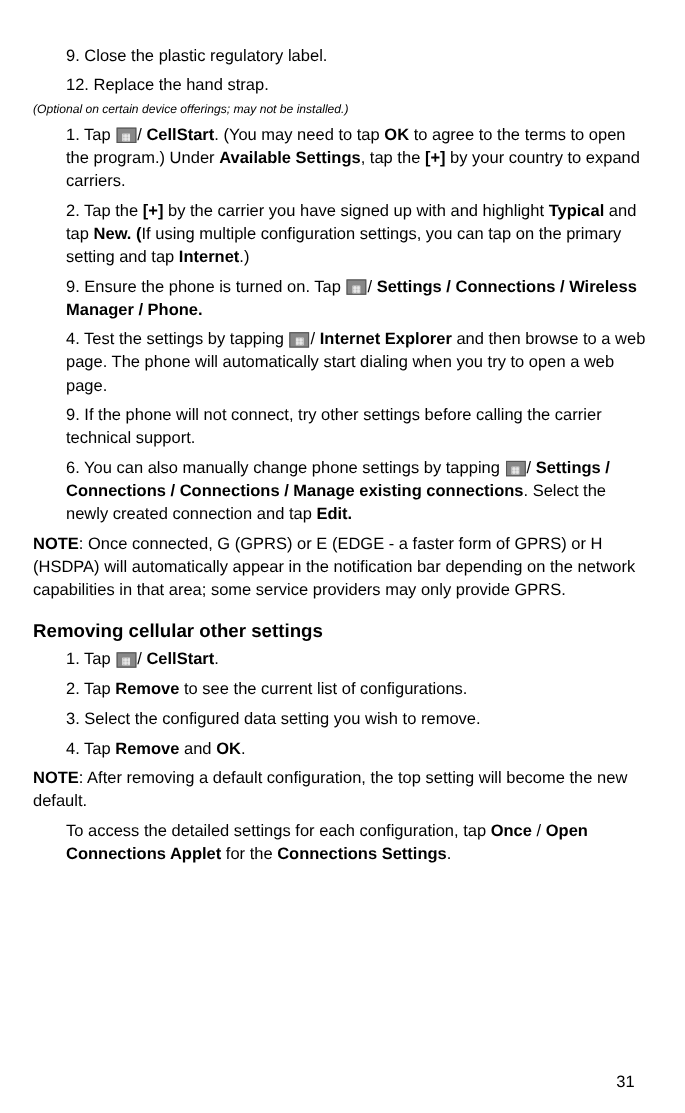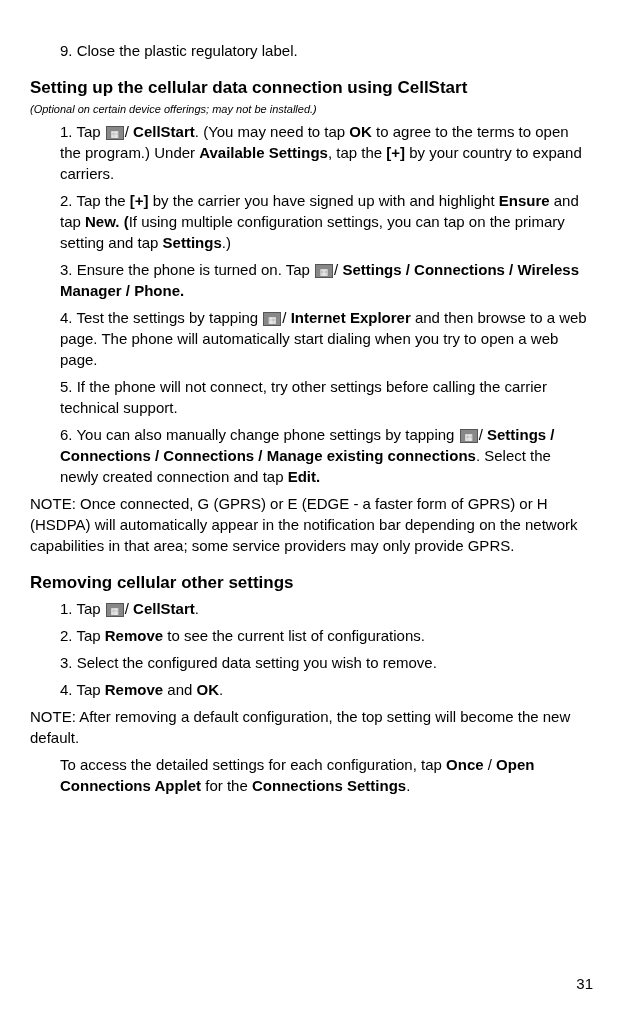--- a/index.html
+++ b/index.html
@@ -26,21 +26,21 @@
       margin: 16px 0 4px 0;
       line-height: 1.3;
     }
     .section-subheading {
       font-style: italic;
       text-align: left;
       margin-bottom: 6px;
       font-size: 11px;
     }
     .note-bold {
-      font-weight: normal;
+      font-weight: bold;
       text-align: right;
     }
     .inline-icon {
       display: inline-block;
       width: 18px;
       height: 14px;
       background: #888;
       border: 1px solid #555;
       vertical-align: middle;
       margin: 0 1px;
@@ -60,44 +60,44 @@
       line-height: 1.4;
     }
   </style>
 </head>
 <body>
 
 <div class="content">
 
   <div>
     <div class="indent-item">9. Close the plastic regulatory label.</div>
+    <div class="indent-item">12. Replace the hand strap.</div>
   </div>
 
-  <div class="section-heading">Setting up the cellular data connection using CellStart</div>
 
   <div class="section-subheading">(Optional on certain device offerings; may not be installed.)</div>
 
   <div class="indent-item">
     <span>1. Tap </span><span class="inline-icon">▦</span><span>/ <strong>CellStart</strong>. (You may need to tap <strong>OK</strong> to agree to the terms to open the program.) Under <strong>Available Settings</strong>, tap the <strong>[+]</strong> by your country to expand carriers.</span>
   </div>
 
   <div class="indent-item">
-    <span>2. Tap the <strong>[+]</strong> by the carrier you have signed up with and highlight <strong>Ensure</strong> and tap <strong>New. (</strong>If using multiple configuration settings, you can tap on the primary setting and tap <strong>Settings</strong>.)</span>
+    <span>2. Tap the <strong>[+]</strong> by the carrier you have signed up with and highlight <strong>Typical</strong> and tap <strong>New. (</strong>If using multiple configuration settings, you can tap on the primary setting and tap <strong>Internet</strong>.)</span>
   </div>
 
   <div class="indent-item">
-    <span>3. Ensure the phone is turned on. Tap </span><span class="inline-icon">▦</span><span>/ <strong>Settings / Connections / Wireless Manager / Phone.</strong></span>
+    <span>9. Ensure the phone is turned on. Tap </span><span class="inline-icon">▦</span><span>/ <strong>Settings / Connections / Wireless Manager / Phone.</strong></span>
   </div>
 
   <div class="indent-item">
     <span>4. Test the settings by tapping </span><span class="inline-icon">▦</span><span>/ <strong>Internet Explorer</strong> and then browse to a web page. The phone will automatically start dialing when you try to open a web page.</span>
   </div>
 
   <div class="indent-item">
-    <span>5. If the phone will not connect, try other settings before calling the carrier technical support.</span>
+    <span>9. If the phone will not connect, try other settings before calling the carrier technical support.</span>
   </div>
 
   <div class="indent-item">
     <span>6. You can also manually change phone settings by tapping </span><span class="inline-icon">▦</span><span>/ <strong>Settings / Connections / Connections / Manage existing connections</strong>. Select the newly created connection and tap <strong>Edit.</strong></span>
   </div>
 
   <div class="note-block">
     <span class="note-bold">NOTE</span>: Once connected, G (GPRS) or E (EDGE - a faster form of GPRS) or H (HSDPA) will automatically appear in the notification bar depending on the network capabilities in that area; some service providers may only provide GPRS.
   </div>
 
@@ -122,13 +122,13 @@
   <div class="note-block">
     <span class="note-bold">NOTE</span>: After removing a default configuration, the top setting will become the new default.
   </div>
 
   <div class="indent-item">
     To access the detailed settings for each configuration, tap <strong>Once</strong> / <strong>Open Connections Applet</strong> for the <strong>Connections Settings</strong>.
   </div>
 
 </div>
 
-<div style="position: fixed; bottom: 20px; right: 30px; font-size: 15px;">31</div>
+<div style="position: fixed; bottom: 20px; right: 46px; font-size: 15px;">31</div>
 
 </body></html>

